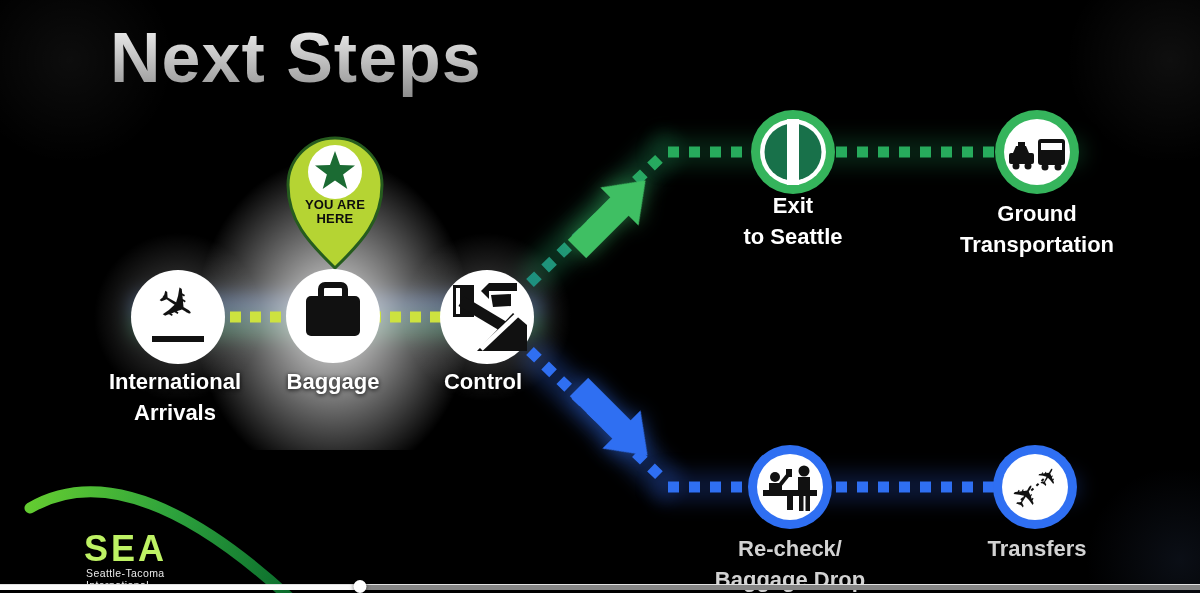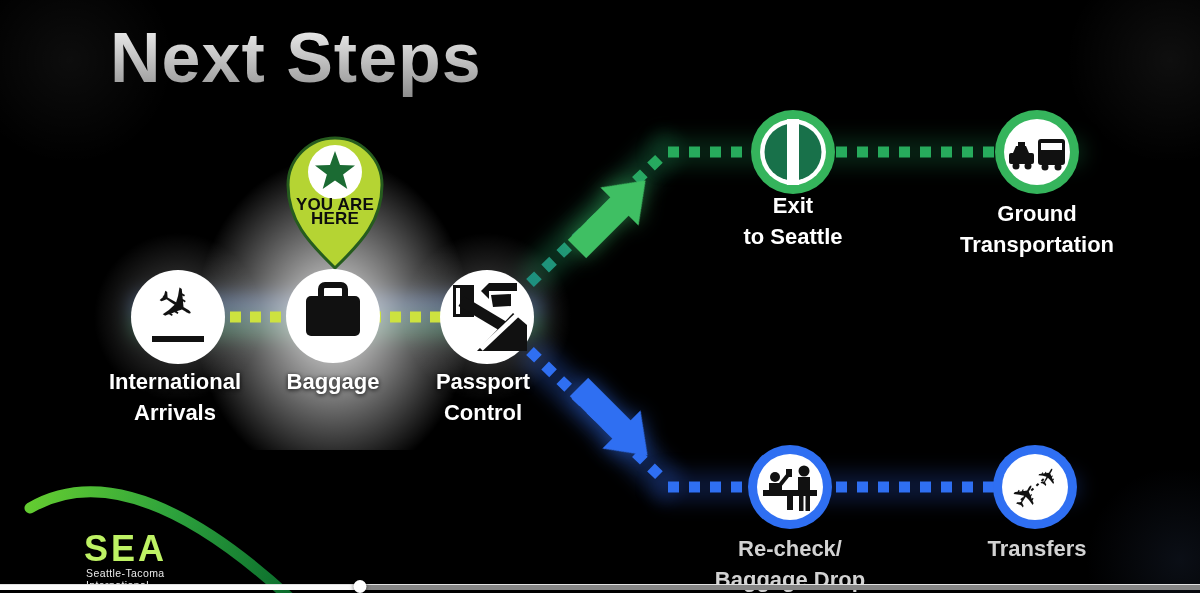--- a/index.html
+++ b/index.html
@@ -34,21 +34,21 @@
     background:radial-gradient(circle,rgba(255,255,255,.06) 0%,rgba(255,255,255,0) 70%);}
   #glow-br{left:1080px;top:470px;width:200px;height:180px;
     background:radial-gradient(circle,rgba(90,120,180,.12) 0%,rgba(0,0,0,0) 70%);}
   
   .label{position:absolute;transform:translateX(-50%);text-align:center;color:#fff;
     font-weight:bold;font-size:22px;line-height:31px;text-shadow:0 1px 4px rgba(0,0,0,.9);
     white-space:nowrap;}
   .label.dim{color:#d2d2d2;}
   
   #pin-text{left:335px;top:198px;transform:translateX(-50%);text-align:center;
-    color:#0d0d0d;font-weight:800;font-size:17px;line-height:14px;letter-spacing:.2px;}
+    color:#0d0d0d;font-weight:800;font-size:13px;line-height:14px;letter-spacing:.2px;}
   
   #sea-word{left:84px;top:528px;font-size:36px;font-weight:bold;color:#bef264;letter-spacing:3px;}
   .sea-sub{position:absolute;left:86px;color:#e9e9e9;font-size:10.5px;letter-spacing:.4px;line-height:12px;}
   #sea-sub1{top:567px;} #sea-sub2{top:579px;} #sea-sub3{top:591px;}
   
   #progress-track{left:0;top:584px;width:1200px;height:5px;background:#858585;
     border-top:1px solid rgba(255,255,255,.75);z-index:40;cursor:pointer;}
   #progress-played{position:absolute;left:0;top:0;height:100%;background:#fbfbfb;}
   #progress-knob{position:absolute;top:-5px;width:13px;height:13px;border-radius:50%;
     background:#fff;transform:translateX(-50%);box-shadow:0 0 4px rgba(0,0,0,.6);}
@@ -194,21 +194,20 @@
   </div>
 
   <div class="label z20" style="left:175px;top:366px">
     <div>International</div>
     <div>Arrivals</div>
   </div>
   <div class="label z20" style="left:333px;top:366px">
     <div>Baggage</div>
   </div>
   <div class="label z20" style="left:483px;top:366px">
-    <div>Passport</div>
     <div>Control</div>
   </div>
   <div class="label z20" style="left:793px;top:190px">
     <div>Exit</div>
     <div>to Seattle</div>
   </div>
   <div class="label z20" style="left:1037px;top:198px">
     <div>Ground</div>
     <div>Transportation</div>
   </div>

